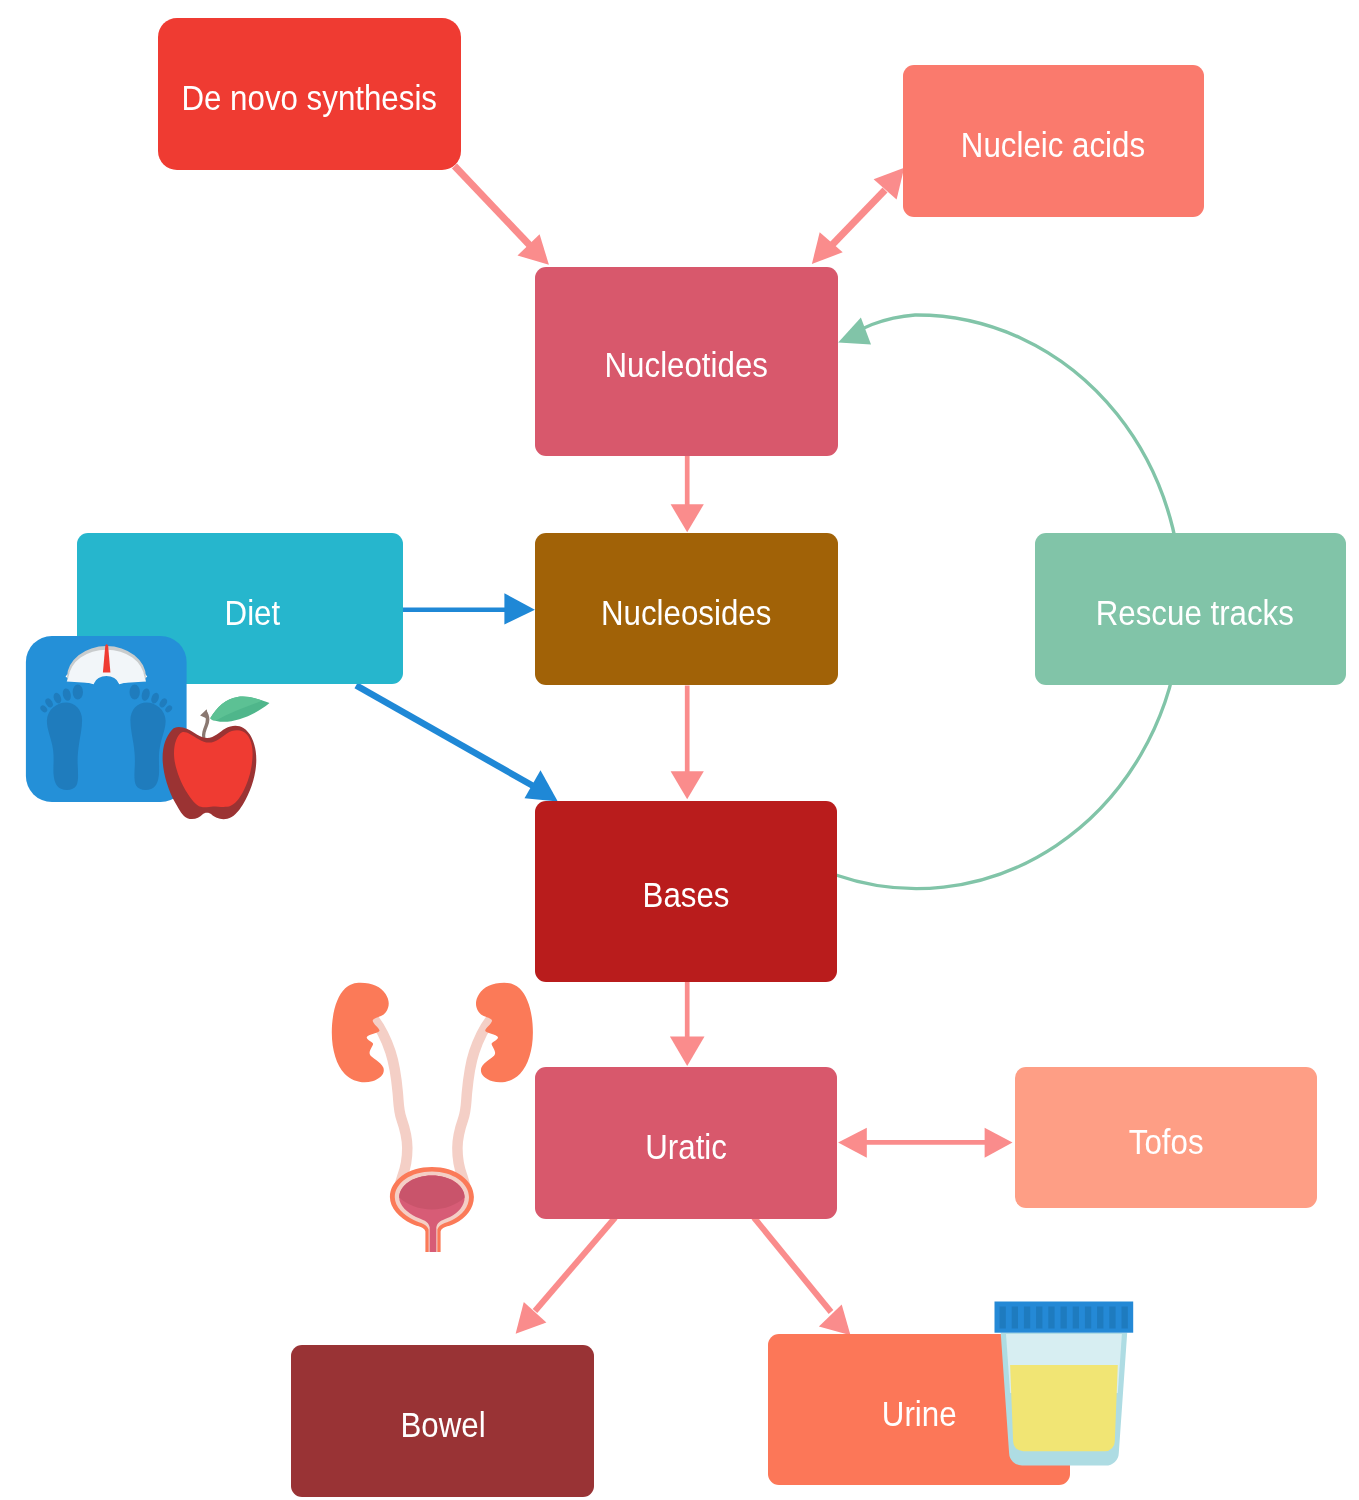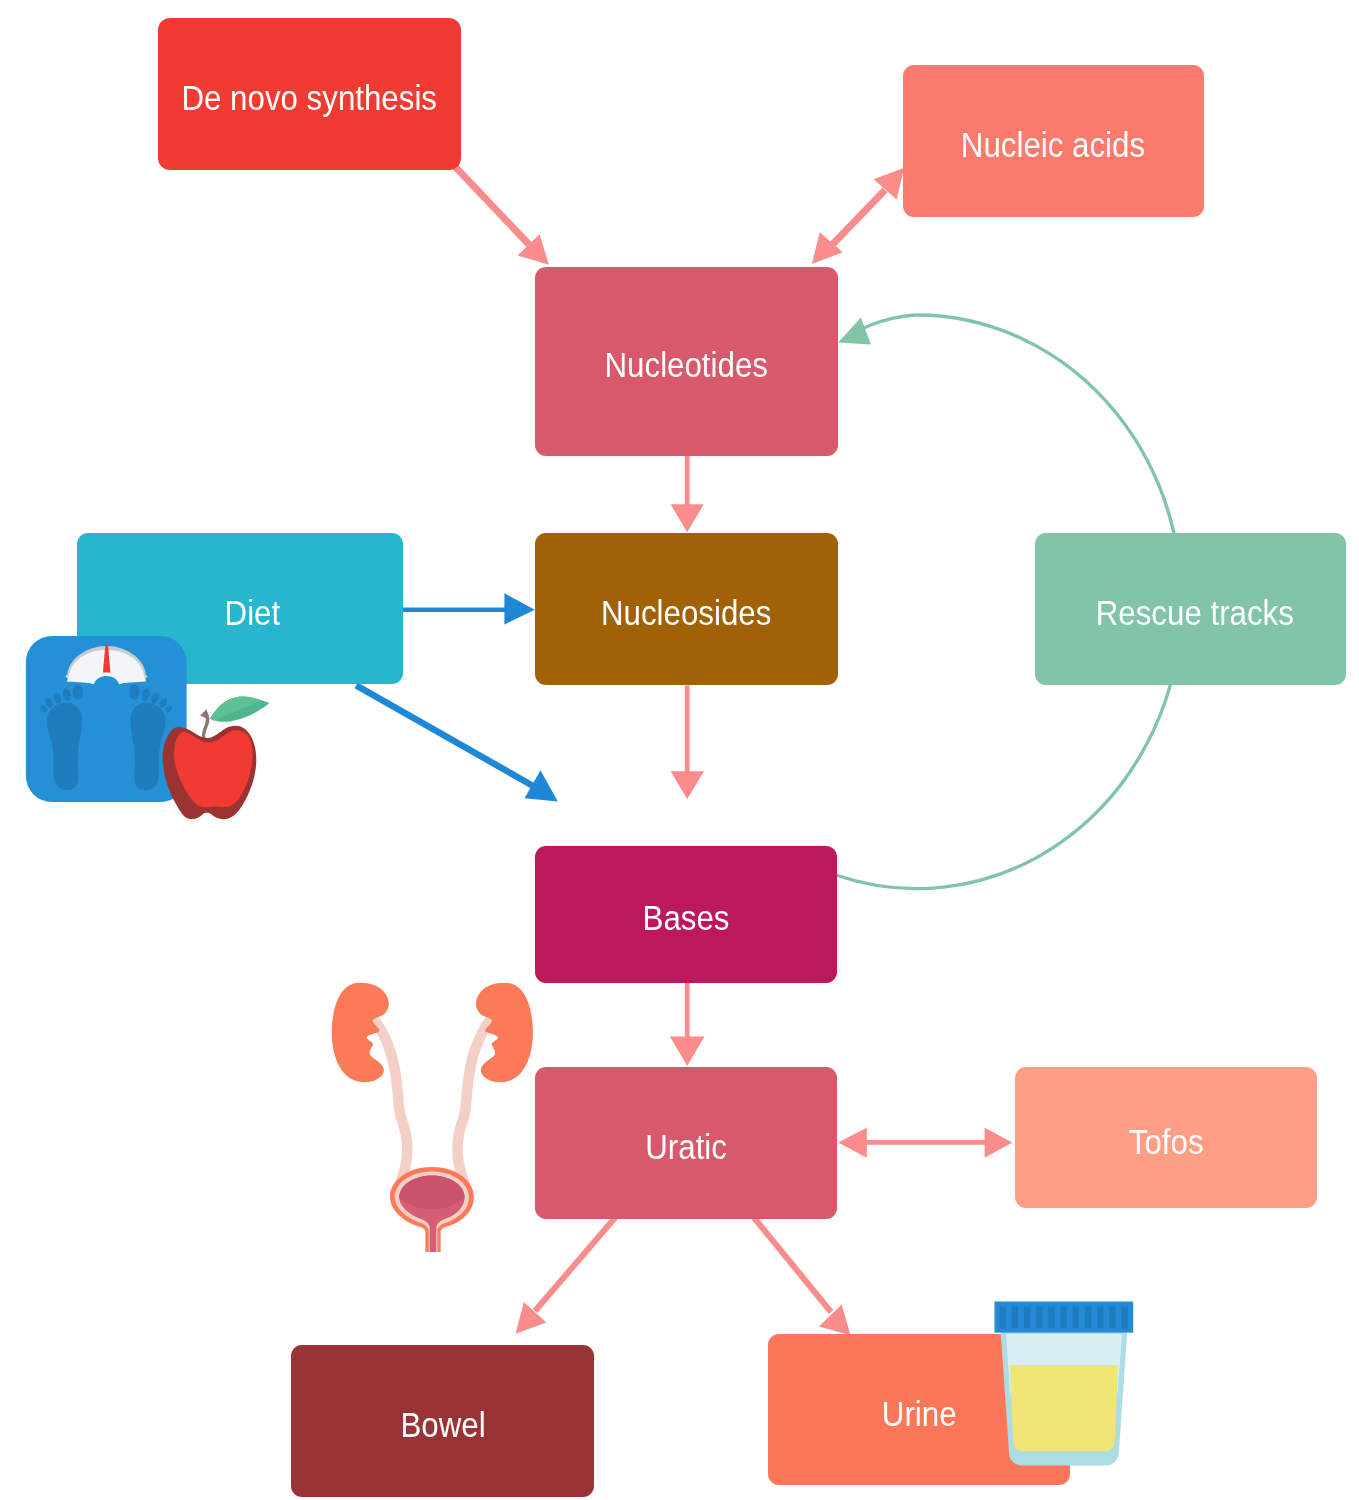--- a/index.html
+++ b/index.html
@@ -55,39 +55,39 @@
       <g>
         <path d="M 615.2 1217.5 L 535 1311" stroke="#FA8C8C" stroke-width="6" fill="none"></path>
         <path d="M 515.6 1333.7 L 523.8 1302 L 546.4 1322.5 Z" fill="#FA8C8C"></path>
       </g>
       <g>
         <path d="M 753.9 1217.5 L 831 1312" stroke="#FA8C8C" stroke-width="6" fill="none"></path>
         <path d="M 850.5 1335.2 L 818.9 1326.4 L 841.7 1304.5 Z" fill="#FA8C8C"></path>
       </g>
     </svg>
   <div id="nodes">
-      <div class="node" style="left: 157.5px; top: 17.5px; width: 303px; height: 152px; background: rgb(239, 59, 50); border-radius: 12px;">
+      <div class="node" style="left: 157.5px; top: 17.5px; width: 303px; height: 152px; background: rgb(239, 59, 50); border-radius: 19px;">
         <span class="label">De novo synthesis</span>
       </div>
       <div class="node" style="left: 902.5px; top: 16.7px; width: 301.5px; height: 152.7px; background: rgb(250, 122, 109); border-radius: 11px; margin-top: 48px;">
         <span class="label">Nucleic acids</span>
       </div>
       <div class="node" style="left: 534.6px; top: 266.6px; width: 303.2px; height: 189px; background: rgb(216, 88, 108); border-radius: 11px;">
         <span class="label">Nucleotides</span>
       </div>
       <div class="node" style="left: 77px; top: 533.2px; width: 302.4px; height: 151px; background: rgb(38, 182, 205); border-radius: 11px; padding-left: 24px;">
         <span class="label">Diet</span>
       </div>
       <div class="node" style="left: 534.6px; top: 533.2px; width: 303.2px; height: 151.9px; background: #a16207; border-radius: 11px;">
         <span class="label">Nucleosides</span>
       </div>
       <div class="node" style="left: 1035.2px; top: 533.2px; width: 302.8px; height: 151.7px; background: rgb(129, 196, 168); border-radius: 11px; padding-left: 8px;">
         <span class="label">Rescue tracks</span>
       </div>
-      <div class="node" style="left: 534.6px; top: 800.6px; width: 302.9px; height: 137px; background: #be185d; border-radius: 11px; margin-top: 45px;">
+      <div class="node" style="left: 534.6px; top: 800.6px; width: 302.9px; height: 181px; background: #b91c1c; border-radius: 11px;">
         <span class="label">Bases</span>
       </div>
       <div class="node" style="left: 534.6px; top: 1067.2px; width: 302.9px; height: 151.5px; background: rgb(216, 88, 108); border-radius: 11px;">
         <span class="label">Uratic</span>
       </div>
       <div class="node" style="left: 1014.6px; top: 1067.3px; width: 302.4px; height: 141px; background: rgb(254, 158, 133); border-radius: 11px;">
         <span class="label">Tofos</span>
       </div>
       <div class="node" style="left: 291.2px; top: 1334.3px; width: 303px; height: 151.5px; background: rgb(153, 51, 53); border-radius: 11px; margin-top: 11px;">
         <span class="label">Bowel</span>

